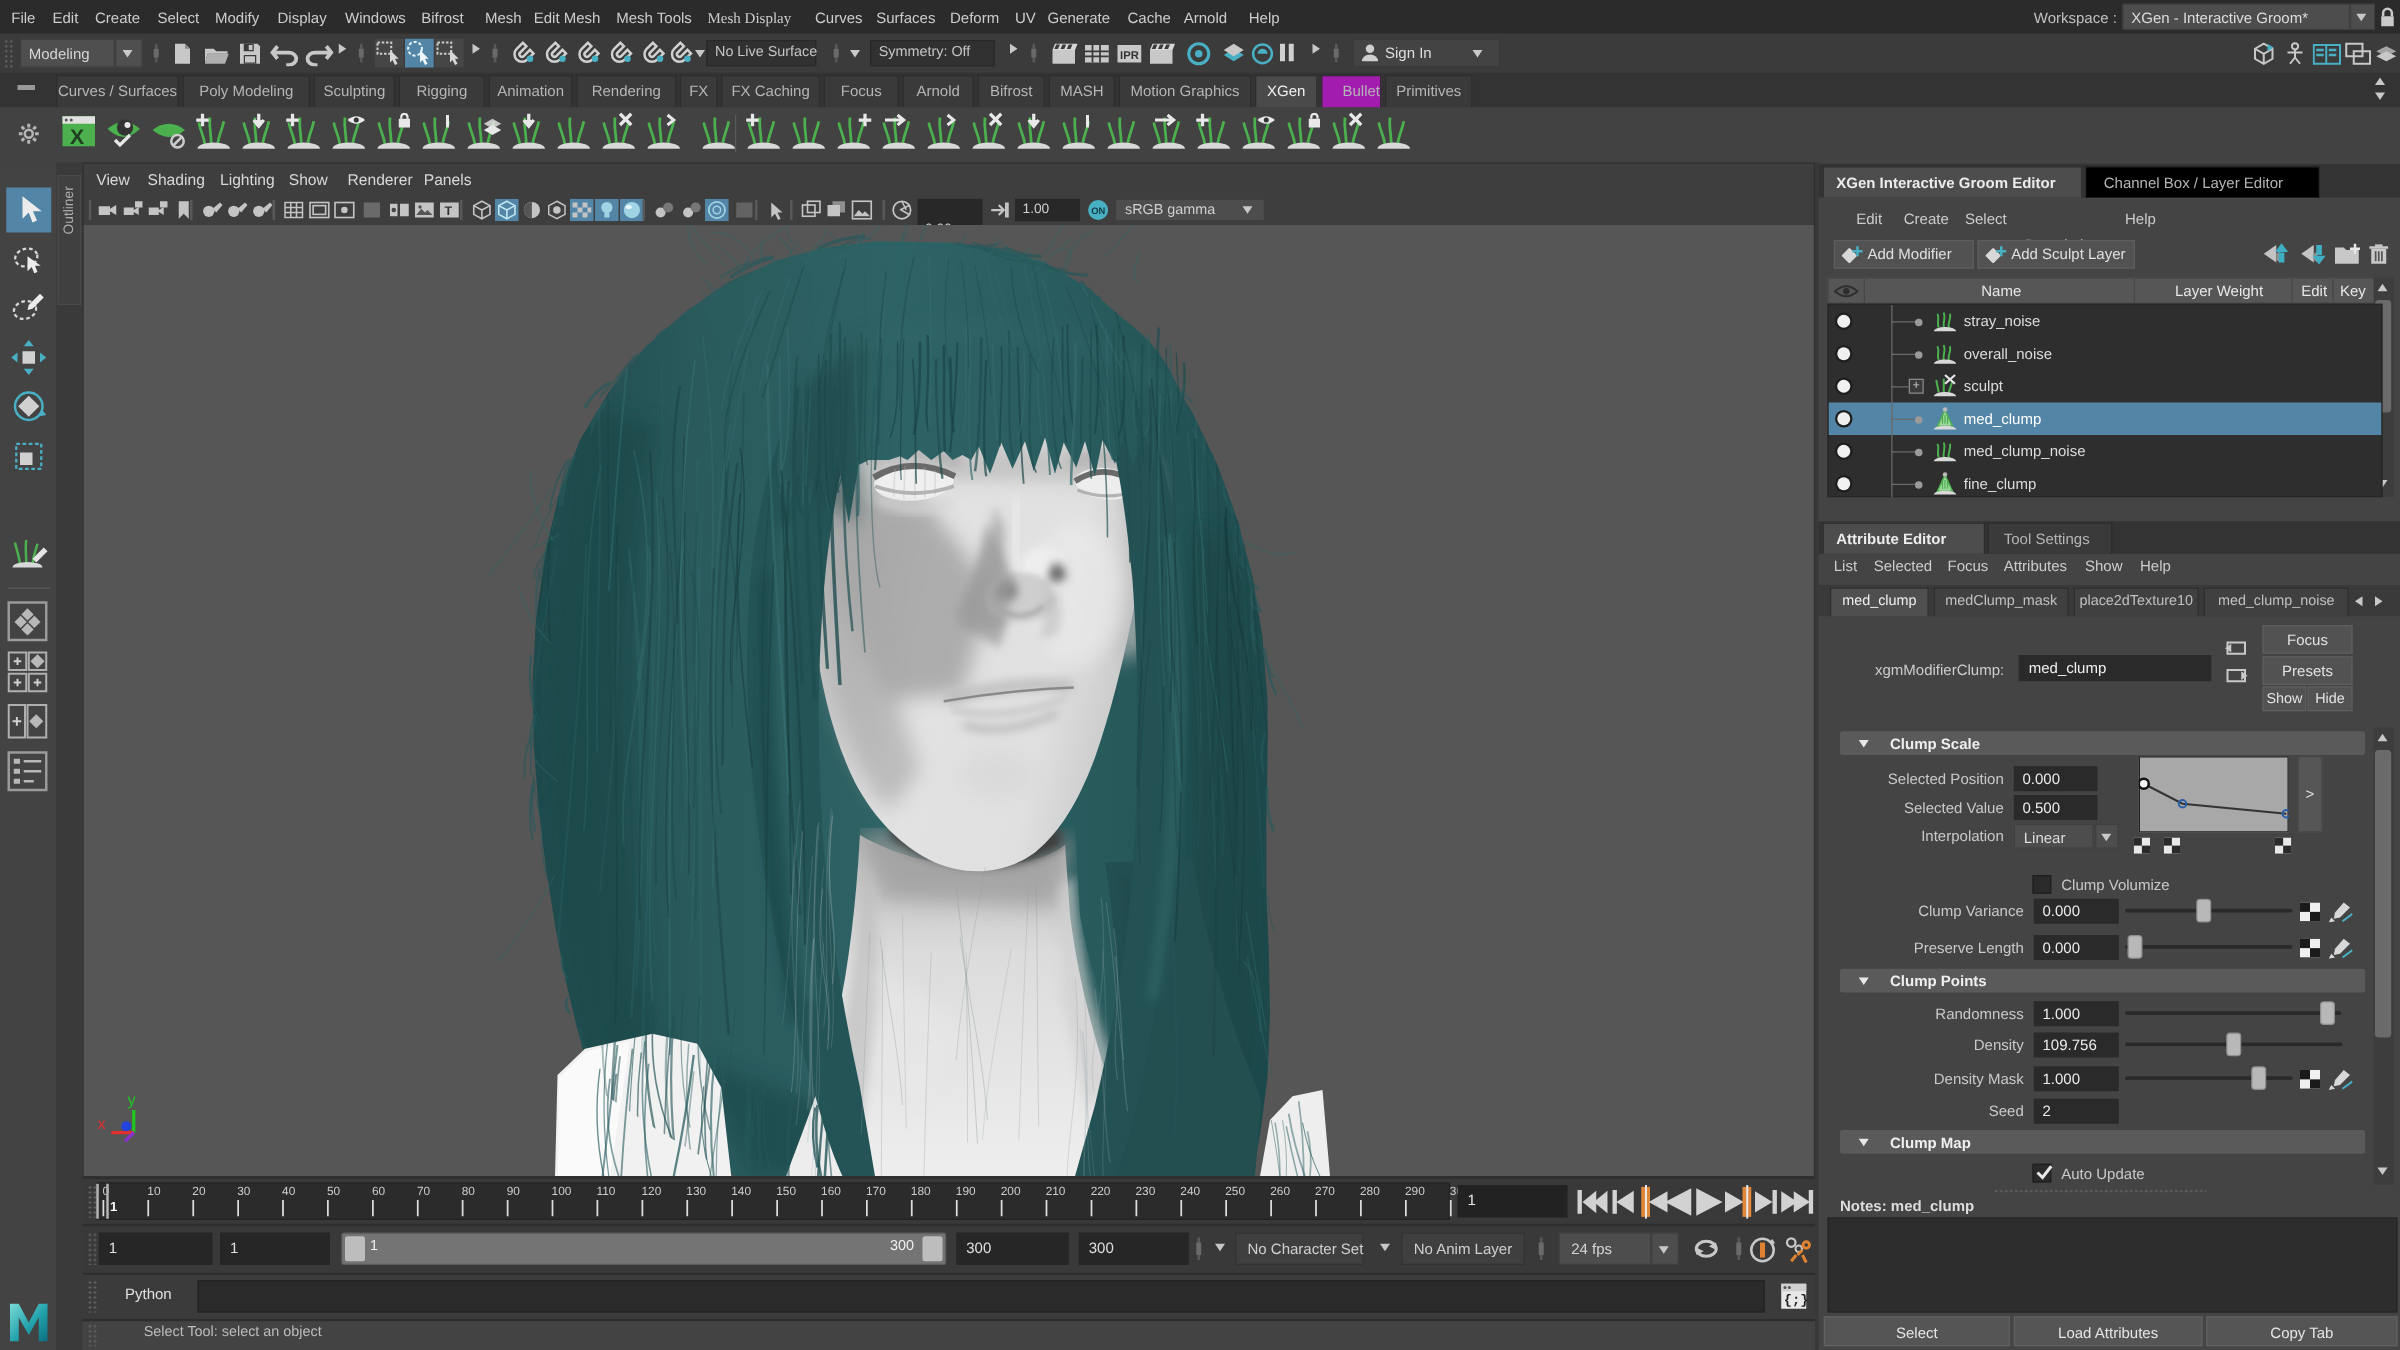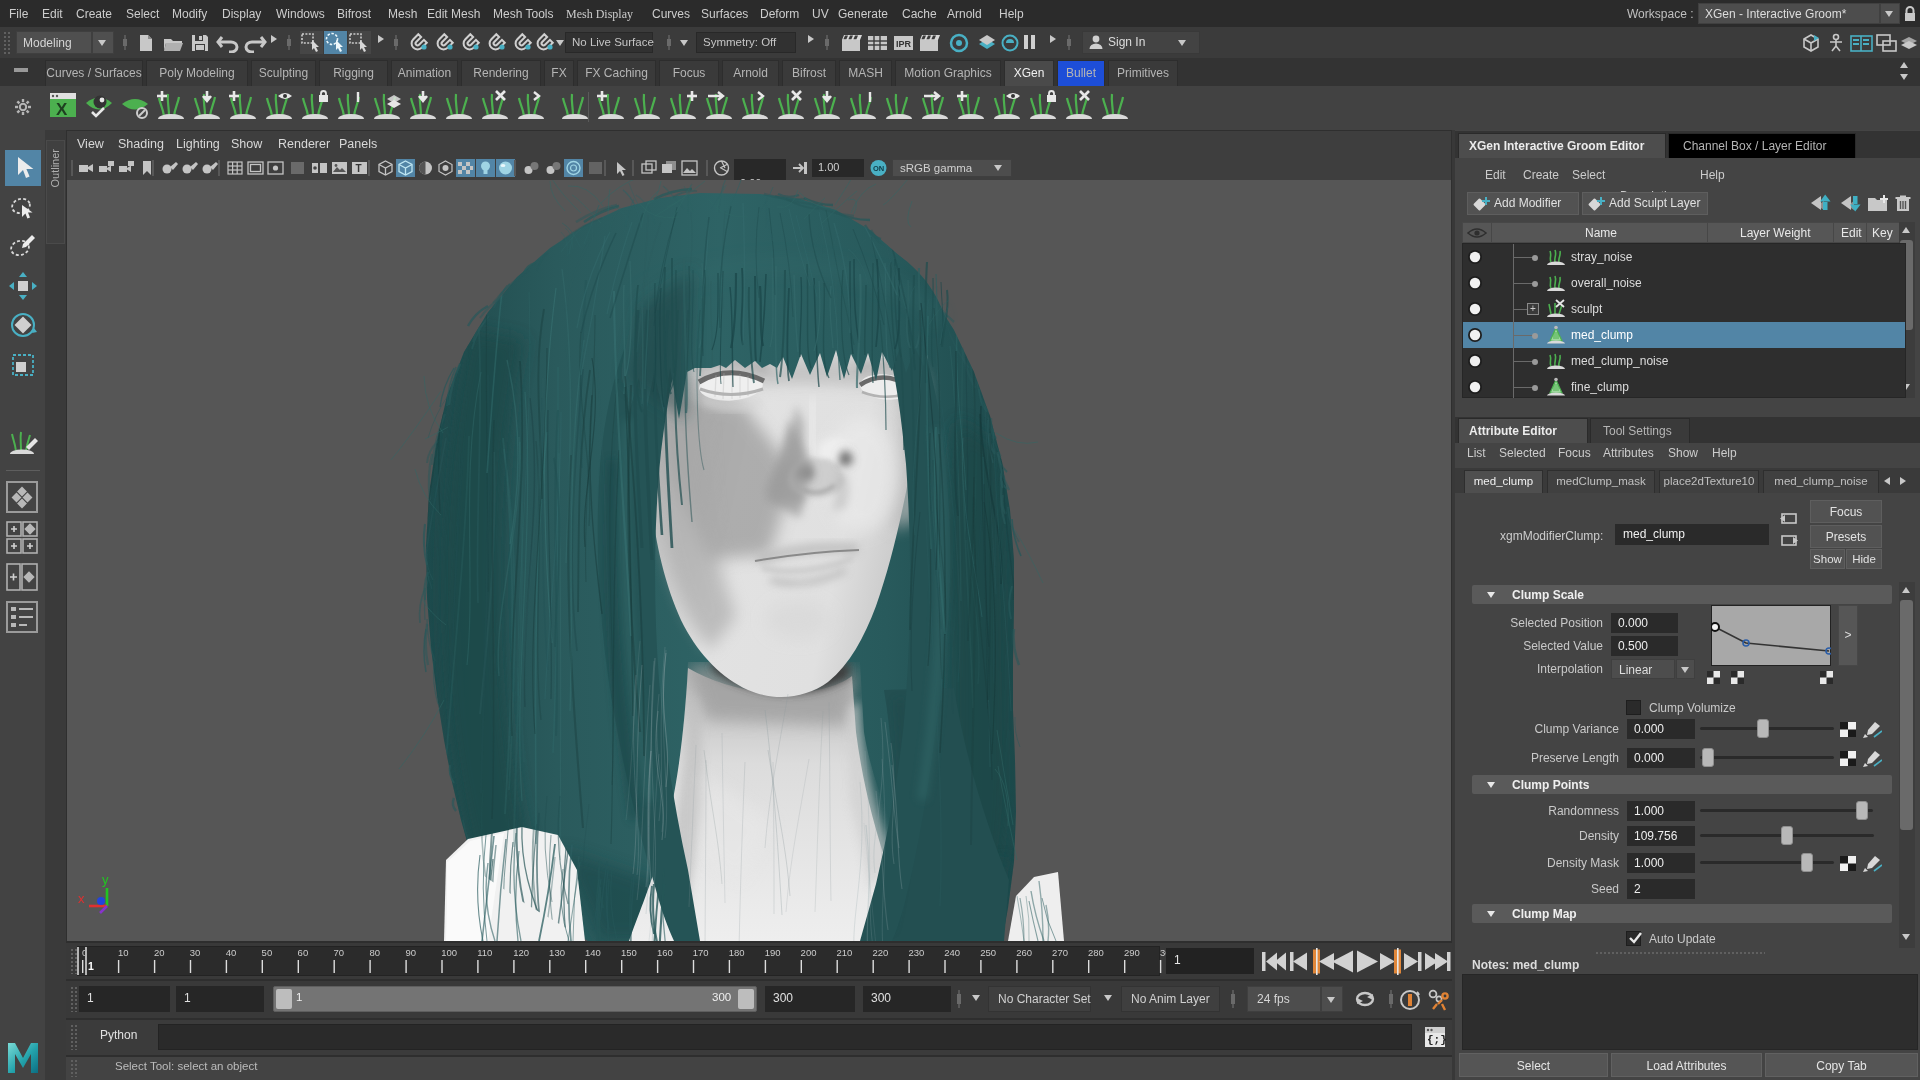--- a/index.html
+++ b/index.html
@@ -218,21 +218,21 @@
 <div class="abs" style="left:391px;top:60px;width:67px;height:26px;background:#3a3a3a;border:1px solid #2d2d2d;border-bottom:none;color:#b5b5b5;font-size:12px;text-align:center;padding-top:5px;white-space:nowrap;overflow:hidden">Animation</div>
 <div class="abs" style="left:461px;top:60px;width:80px;height:26px;background:#3a3a3a;border:1px solid #2d2d2d;border-bottom:none;color:#b5b5b5;font-size:12px;text-align:center;padding-top:5px;white-space:nowrap;overflow:hidden">Rendering</div>
 <div class="abs" style="left:544px;top:60px;width:30px;height:26px;background:#3a3a3a;border:1px solid #2d2d2d;border-bottom:none;color:#b5b5b5;font-size:12px;text-align:center;padding-top:5px;white-space:nowrap;overflow:hidden">FX</div>
 <div class="abs" style="left:577px;top:60px;width:79px;height:26px;background:#3a3a3a;border:1px solid #2d2d2d;border-bottom:none;color:#b5b5b5;font-size:12px;text-align:center;padding-top:5px;white-space:nowrap;overflow:hidden">FX Caching</div>
 <div class="abs" style="left:659px;top:60px;width:60px;height:26px;background:#3a3a3a;border:1px solid #2d2d2d;border-bottom:none;color:#b5b5b5;font-size:12px;text-align:center;padding-top:5px;white-space:nowrap;overflow:hidden">Focus</div>
 <div class="abs" style="left:722px;top:60px;width:57px;height:26px;background:#3a3a3a;border:1px solid #2d2d2d;border-bottom:none;color:#b5b5b5;font-size:12px;text-align:center;padding-top:5px;white-space:nowrap;overflow:hidden">Arnold</div>
 <div class="abs" style="left:782px;top:60px;width:54px;height:26px;background:#3a3a3a;border:1px solid #2d2d2d;border-bottom:none;color:#b5b5b5;font-size:12px;text-align:center;padding-top:5px;white-space:nowrap;overflow:hidden">Bifrost</div>
 <div class="abs" style="left:839px;top:60px;width:53px;height:26px;background:#3a3a3a;border:1px solid #2d2d2d;border-bottom:none;color:#b5b5b5;font-size:12px;text-align:center;padding-top:5px;white-space:nowrap;overflow:hidden">MASH</div>
 <div class="abs" style="left:895px;top:60px;width:106px;height:26px;background:#3a3a3a;border:1px solid #2d2d2d;border-bottom:none;color:#b5b5b5;font-size:12px;text-align:center;padding-top:5px;white-space:nowrap;overflow:hidden">Motion Graphics</div>
 <div class="abs" style="left:1004px;top:60px;width:50px;height:26px;background:#4a4a4a;border:1px solid #2d2d2d;border-bottom:none;color:#f0f0f0;font-size:12px;text-align:center;padding-top:5px;white-space:nowrap;overflow:hidden">XGen</div>
-<div class="abs" style="left:1057px;top:60px;width:48px;height:26px;background:#1d4ed8;border:1px solid #2d2d2d;border-bottom:none;color:#b5b5b5;font-size:12px;text-align:center;padding-top:5px;white-space:nowrap;overflow:hidden">Bullet</div>
+<div class="abs" style="left:1057px;top:60px;width:48px;height:26px;background:#a21caf;border:1px solid #2d2d2d;border-bottom:none;color:#b5b5b5;font-size:12px;text-align:right;padding-top:5px;white-space:nowrap;overflow:hidden">Bullet</div>
 <div class="abs" style="left:1108px;top:60px;width:70px;height:26px;background:#3a3a3a;border:1px solid #2d2d2d;border-bottom:none;color:#b5b5b5;font-size:12px;text-align:center;padding-top:5px;white-space:nowrap;overflow:hidden">Primitives</div>
 <div class="abs tri-u" style="left:1900px;top:62px"></div>
 <div class="abs tri-d" style="left:1900px;top:74px"></div>
 <div class="abs" style="left:0;top:86px;width:1920px;height:44px;background:#424242"></div>
 <svg class="abs" style="left:14px;top:98px" width="18" height="18">
       <circle cx="9" cy="9" r="3.2" fill="none" stroke="#b5b5b5" stroke-width="2"></circle>
       <g stroke="#b5b5b5" stroke-width="2.4">
         <line x1="9" y1="1" x2="9" y2="4"></line>
         <line x1="9" y1="14" x2="9" y2="17"></line>
         <line x1="1" y1="9" x2="4" y2="9"></line>

